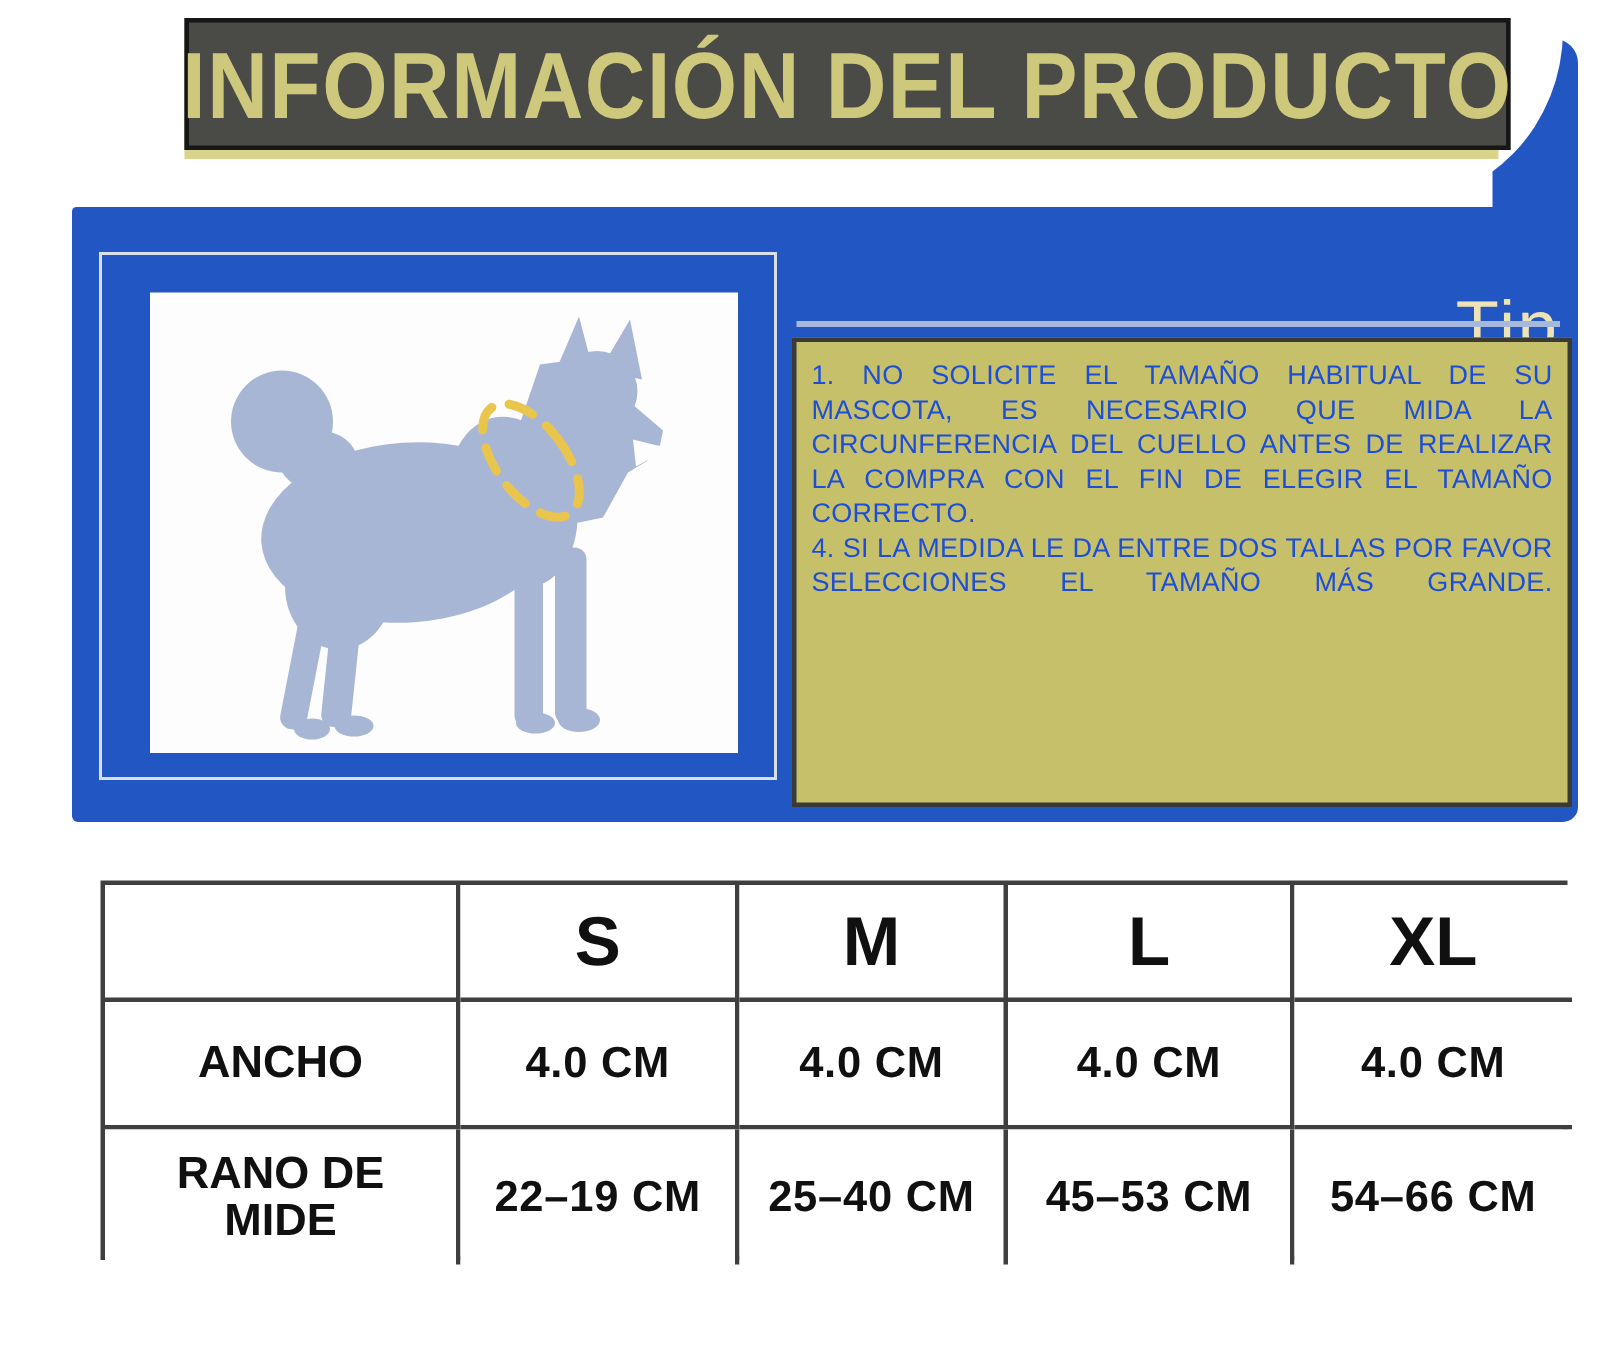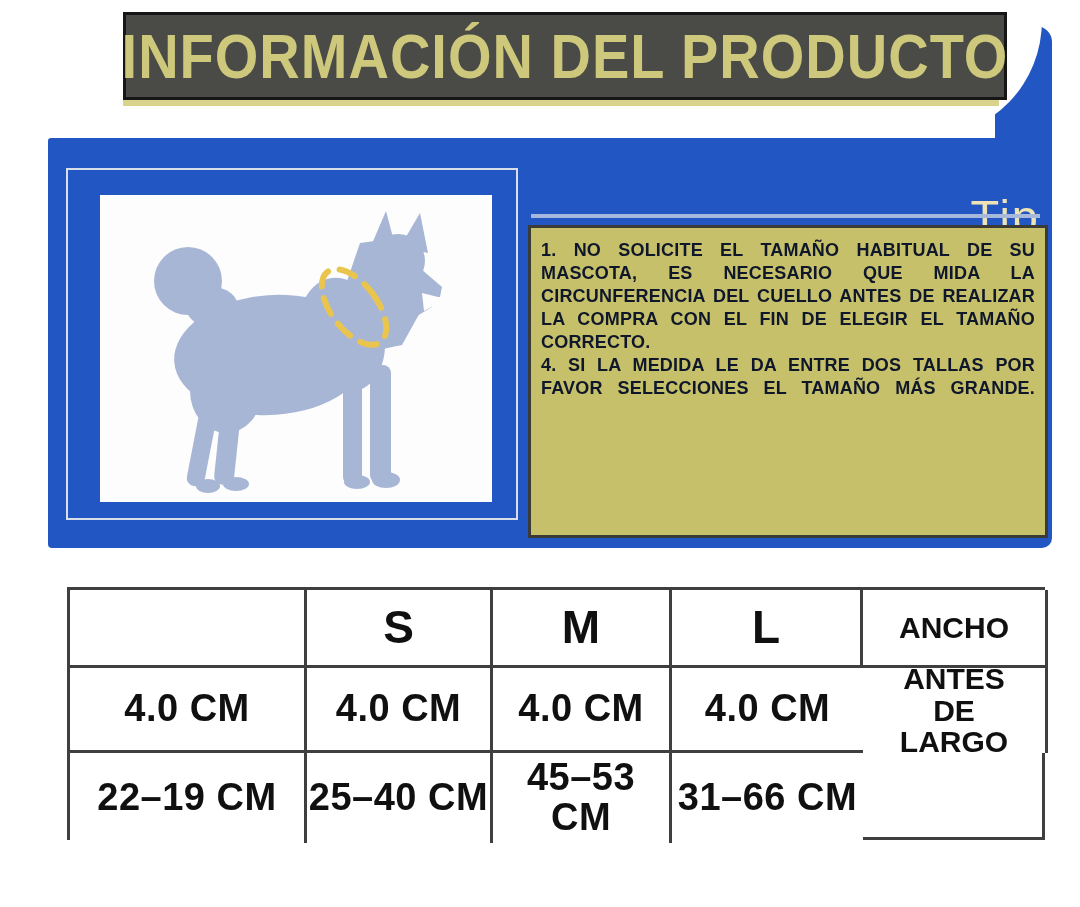--- a/index.html
+++ b/index.html
@@ -56,21 +56,21 @@
   .tip-underline {
     position:absolute; left:531px; top:214px; width:509px; height:4px;
     background:#a6b9dd; z-index:3;
   }
   .tip-box {
     position:absolute; left:528px; top:225px; width:520px; height:313px;
     background:#c7c06b; border:3px solid #3a3a36; z-index:3;
     padding:11px 10px; overflow:hidden;
   }
   .tip-item {
-    color:#0f172a; font-weight:bold; font-size:18px; line-height:1.28;
+    color:#1d4ed8; font-weight:normal; font-size:18px; line-height:1.28;
     text-align:justify; letter-spacing:0.2px;
   }
   .tip-item.just-last { text-align-last:justify; }
 
   
   .size-table {
     position:absolute; left:67px; top:587px; width:978px; height:253px;
     display:grid; z-index:3; background:#ffffff;
     grid-template-columns:237px 186px 179px 191px 185px;
     grid-template-rows:78px 85px 90px;
@@ -78,21 +78,21 @@
   }
   .cell {
     border-right:3px solid #3f3f3f; border-bottom:3px solid #3f3f3f;
     display:flex; align-items:center; justify-content:center; text-align:center;
     color:#101010; font-weight:bold; background:#ffffff; line-height:1.05;
   }
   .cell.last-col { border-right:none; }
   .cell.last-row { border-bottom:none; }
   .cell.head  { font-size:46px; transform-origin:center; }
   .cell.label { font-size:30px; padding:0 20px; }
-  .cell.value { font-size:38px; letter-spacing:0.5px; }
+  .cell.value { font-size:29px; letter-spacing:0.5px; }
 </style>
 </head>
 <body>
 
 <div class="canvas">
 
   <div class="swoosh-strip"></div>
   <div class="swoosh-carve"></div>
 
   <div class="banner">
@@ -150,27 +150,28 @@
   <div class="tip-box">
     <div class="tip-item just-last">1. NO SOLICITE EL TAMAÑO HABITUAL DE SU MASCOTA, ES NECESARIO QUE MIDA LA CIRCUNFERENCIA DEL CUELLO ANTES DE REALIZAR LA COMPRA CON EL FIN DE ELEGIR EL TAMAÑO CORRECTO.</div>
     <div class="tip-item just-last">4. SI LA MEDIDA LE DA ENTRE DOS TALLAS POR FAVOR SELECCIONES EL TAMAÑO MÁS GRANDE.</div>
   </div>
 
   <div class="size-table">
     <div class="cell head"></div>
     <div class="cell head">S</div>
     <div class="cell head">M</div>
     <div class="cell head">L</div>
+    <div class="cell head last-col">XL</div>
 
     <div class="cell label">ANCHO</div>
     <div class="cell value">4.0 CM</div>
     <div class="cell value">4.0 CM</div>
     <div class="cell value">4.0 CM</div>
     <div class="cell value last-col">4.0 CM</div>
 
-    <div class="cell label last-row">ANTES DE LARGO</div>
+    <div class="cell label last-row">RANO DE MIDE</div>
     <div class="cell value last-row">22–19 CM</div>
     <div class="cell value last-row">25–40 CM</div>
     <div class="cell value last-row">45–53 CM</div>
-    <div class="cell value last-row last-col">31–66 CM</div>
+    <div class="cell value last-row last-col">54–66 CM</div>
   </div>
 
 </div>
 
 </body></html>

